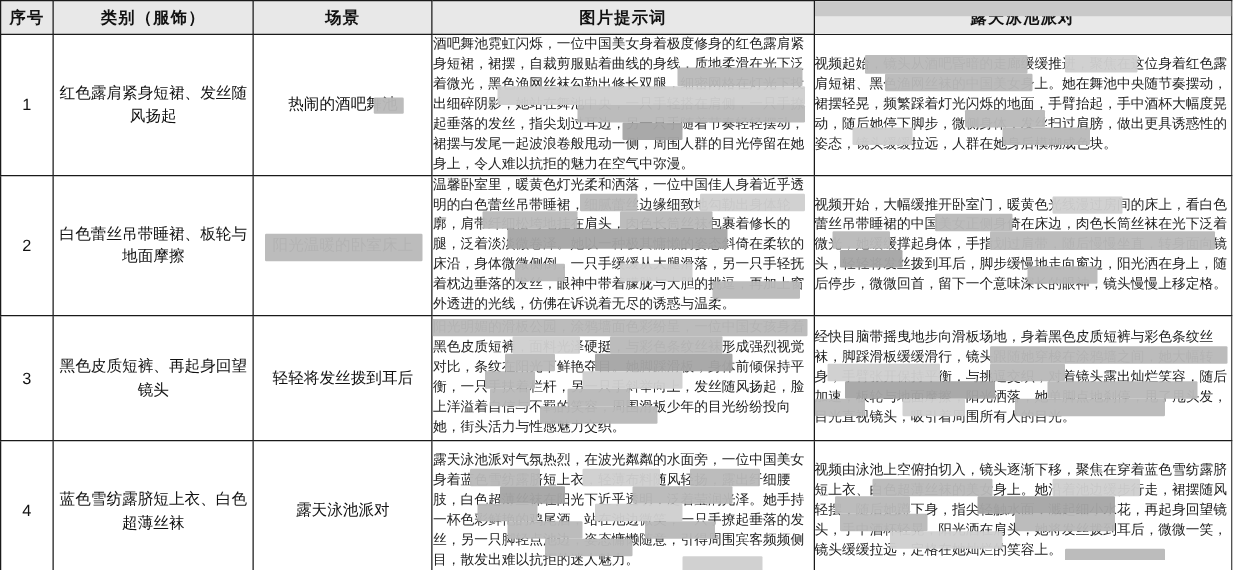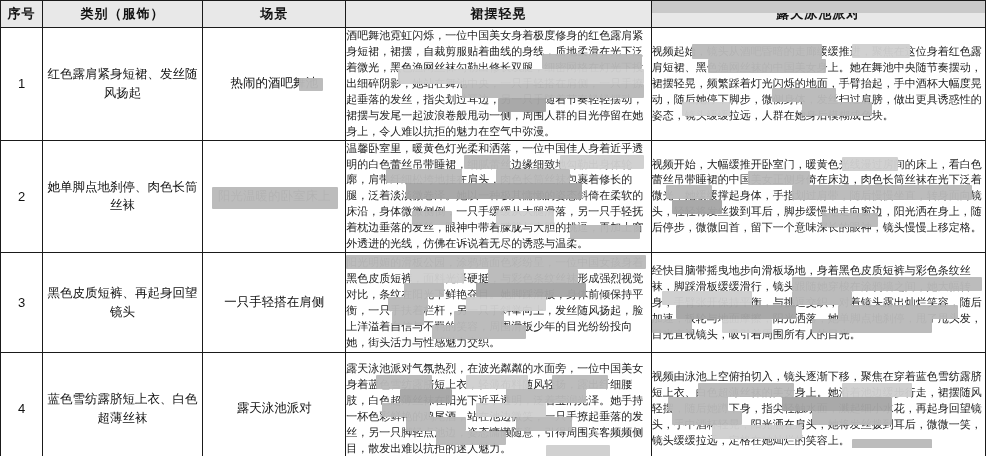--- a/index.html
+++ b/index.html
@@ -110,21 +110,21 @@
       <col class="col-cat">
       <col class="col-scene">
       <col class="col-prompt">
       <col class="col-video">
     </colgroup>
     <thead>
       <tr>
         <th>序号</th>
         <th>类别（服饰）</th>
         <th>场景</th>
-        <th>裙摆轻晃</th>
+        <th>图片提示词</th>
         <th class="video-header-cell">
           <span>露天泳池派对</span>
           <span class="blur-top"></span>
         </th>
       </tr>
     </thead>
     <tbody>
 
       <tr class="row1">
         <td class="idx">1</td>
@@ -152,21 +152,21 @@
             <span class="redact" style="left:56px;top:15px;width:118px;height:14px;"></span>
             <span class="redact" style="left:120px;top:44px;width:64px;height:14px;"></span>
             <span class="redact light" style="left:30px;top:58px;width:48px;height:14px;"></span>
             <span class="redact" style="left:150px;top:58px;width:70px;height:14px;"></span>
           </div>
         </td>
       </tr>
 
       <tr class="row2">
         <td class="idx">2</td>
-        <td class="cat">她单脚点地刹停、肉色长筒丝袜</td>
+        <td class="cat">白色蕾丝吊带睡裙、板轮与地面摩擦</td>
         <td class="scene">
           <span class="scene-wrap">
             <span>阳光温暖的卧室床上</span>
             <span class="redact" style="left:-6px;top:0px;width:126px;height:22px;"></span>
           </span>
         </td>
         <td class="prompt">
           <div class="celltext">
             <span>温馨卧室里，暖黄色灯光柔和洒落，一位中国佳人身着近乎透明的白色蕾丝吊带睡裙，细腻蕾丝边缘细致地勾勒出身体轮廓，肩带纤细松垮地挂在肩头，肉色长筒丝袜包裹着修长的腿，泛着淡淡微卷泽。她以一种极其慵懒的姿态斜倚在柔软的床沿，身体微微侧倒，一只手缓缓从大腿滑落，另一只手轻抚着枕边垂落的发丝，眼神中带着朦胧与大胆的挑逗，再加上窗外透进的光线，仿佛在诉说着无尽的诱惑与温柔。</span>
             <span class="redact" style="left:118px;top:14px;width:46px;height:14px;"></span>
@@ -189,21 +189,21 @@
             <span class="redact dark" style="left:20px;top:43px;width:50px;height:14px;"></span>
             <span class="redact" style="left:170px;top:56px;width:56px;height:14px;"></span>
             
           </div>
         </td>
       </tr>
 
       <tr class="row3">
         <td class="idx">3</td>
         <td class="cat">黑色皮质短裤、再起身回望镜头</td>
-        <td class="scene">一只手轻搭在肩侧</td>
+        <td class="scene">轻轻将发丝拨到耳后</td>
         <td class="prompt">
           <div class="celltext">
             <span>阳光明媚的滑板公园，涂鸦墙面色彩纷呈，一位中国女孩身着黑色皮质短裤，面料光泽硬挺，与彩色条纹丝袜形成强烈视觉对比，条纹在阳光下鲜艳夺目。她脚踩滑板，身体前倾保持平衡，一只手扶着栏杆，另一只手斜举向上，发丝随风扬起，脸上洋溢着自信与不羁的笑容，周围滑板少年的目光纷纷投向她，街头活力与性感魅力交织。</span>
             <span class="redact" style="left:0px;top:0px;width:300px;height:14px;"></span>
             <span class="redact light" style="left:64px;top:14px;width:54px;height:14px;"></span>
             <span class="redact" style="left:142px;top:14px;width:90px;height:14px;"></span>
             <span class="redact" style="left:58px;top:28px;width:40px;height:14px;"></span>
             <span class="redact dark" style="left:130px;top:28px;width:110px;height:14px;"></span>
             <span class="redact" style="left:42px;top:42px;width:40px;height:14px;"></span>
             <span class="redact light" style="left:120px;top:42px;width:80px;height:14px;"></span>

